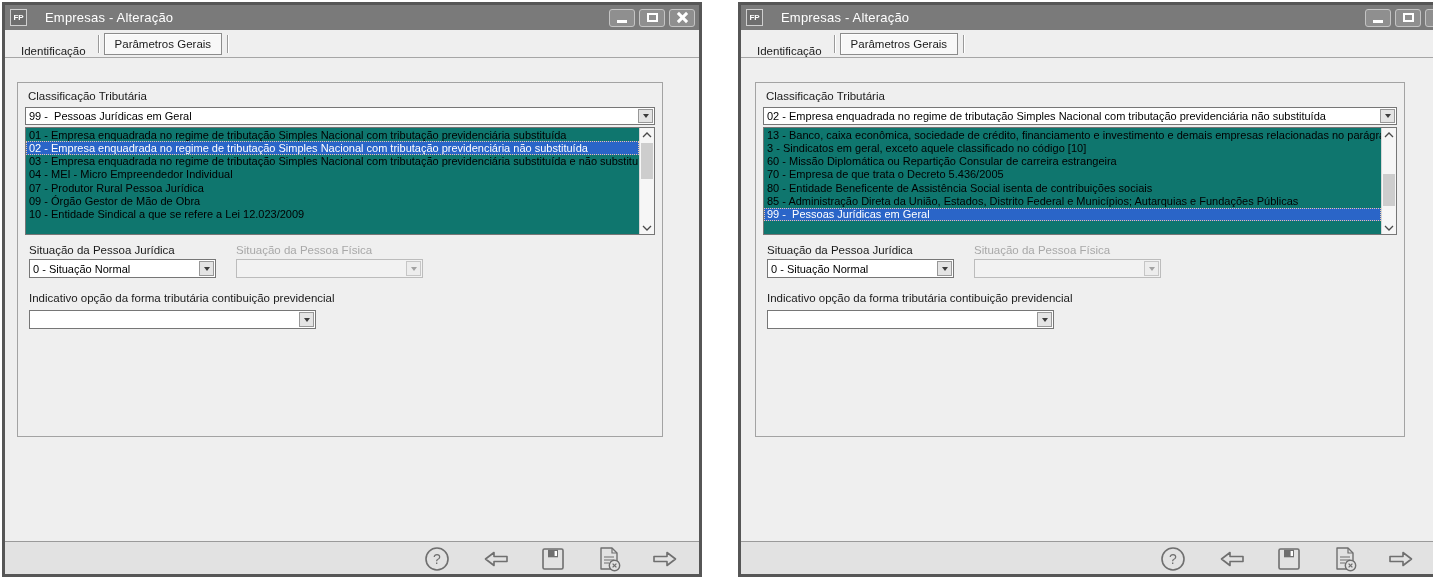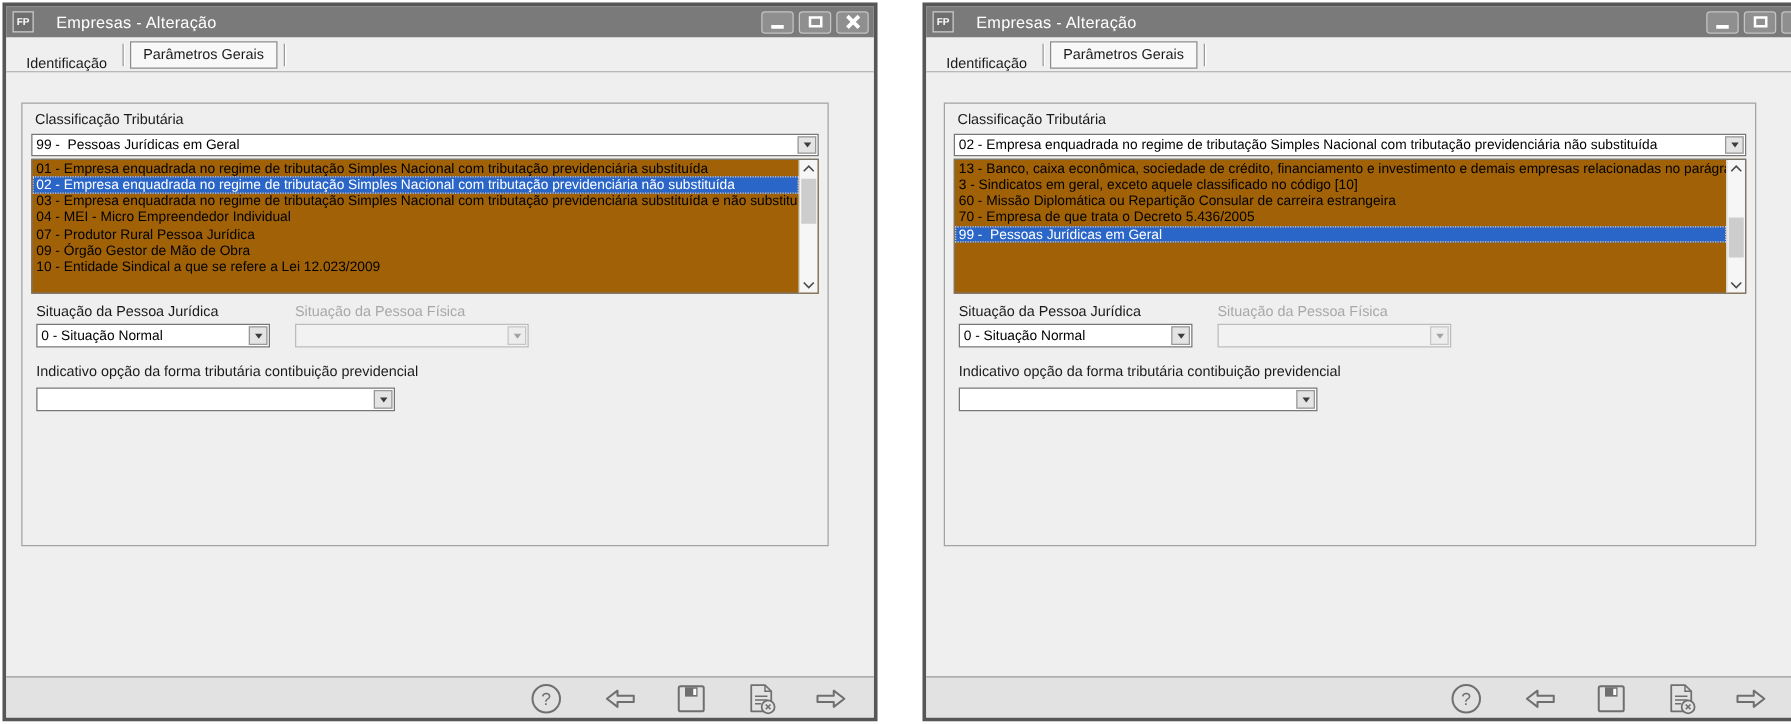--- a/index.html
+++ b/index.html
@@ -64,21 +64,21 @@
                background:#e4e4e4; border:1px solid #979797; display:flex;
                align-items:center; justify-content:center; }
   .tri { width:0; height:0; border-left:3.5px solid transparent;
          border-right:3.5px solid transparent; border-top:4.5px solid #3c3c3c; }
   .combo.disabled { background:#f2f2f2; border-color:#bcbcbc; }
   .combo.disabled .combo-btn { background:#ededed; border-color:#c6c6c6; }
   .combo.disabled .tri { border-top-color:#a2a2a2; }
 
   
   .listbox { position:absolute; left:7px; right:7px; top:44px; height:108px;
-             background:#a16207; border:1px solid #767676; }
+             background:#0f766e; border:1px solid #767676; }
   .list-items { position:absolute; left:0; top:0; right:15px; bottom:0; overflow:hidden; }
   .list-item { height:13.25px; display:flex; align-items:center; padding-left:3px;
                font-size:11px; color:#000; white-space:pre; overflow:hidden; }
   .list-item.selected { background:#2a65c8; color:#ffffff; outline:1px dotted #e8c8a8;
                         outline-offset:-1px; }
   .vscroll { position:absolute; right:0; top:0; bottom:0; width:15px; background:#f6f6f6;
              border-left:1px solid #d6d6d6; }
   .scr-up, .scr-down { position:absolute; left:0; width:14px; height:13px; display:flex;
              align-items:center; justify-content:center; }
   .scr-up { top:0; } .scr-down { bottom:0; }
@@ -254,20 +254,22 @@
             <span class="tri"></span>
           </span>
       </div>
 
       <div class="listbox">
         <div class="list-items">
           <div class="list-item">13 - Banco, caixa econômica, sociedade de crédito, financiamento e investimento e demais empresas relacionadas no parágrafo</div>
           <div class="list-item">3 - Sindicatos em geral, exceto aquele classificado no código [10]</div>
           <div class="list-item">60 - Missão Diplomática ou Repartição Consular de carreira estrangeira</div>
           <div class="list-item">70 - Empresa de que trata o Decreto 5.436/2005</div>
+          <div class="list-item">80 - Entidade Beneficente de Assistência Social isenta de contribuições sociais</div>
+          <div class="list-item">85 - Administração Direta da União, Estados, Distrito Federal e Municípios; Autarquias e Fundações Públicas</div>
           <div class="list-item selected">99 -  Pessoas Jurídicas em Geral</div>
         </div>
         <div class="vscroll">
           <span class="scr-up">
               <svg viewBox="0 0 14 10">
                 <polyline points="3,7 7,3 11,7" fill="none" stroke="#4a4a4a" stroke-width="1.3"></polyline>
               </svg>
             </span>
           <span class="scr-thumb"></span>
           <span class="scr-down">

